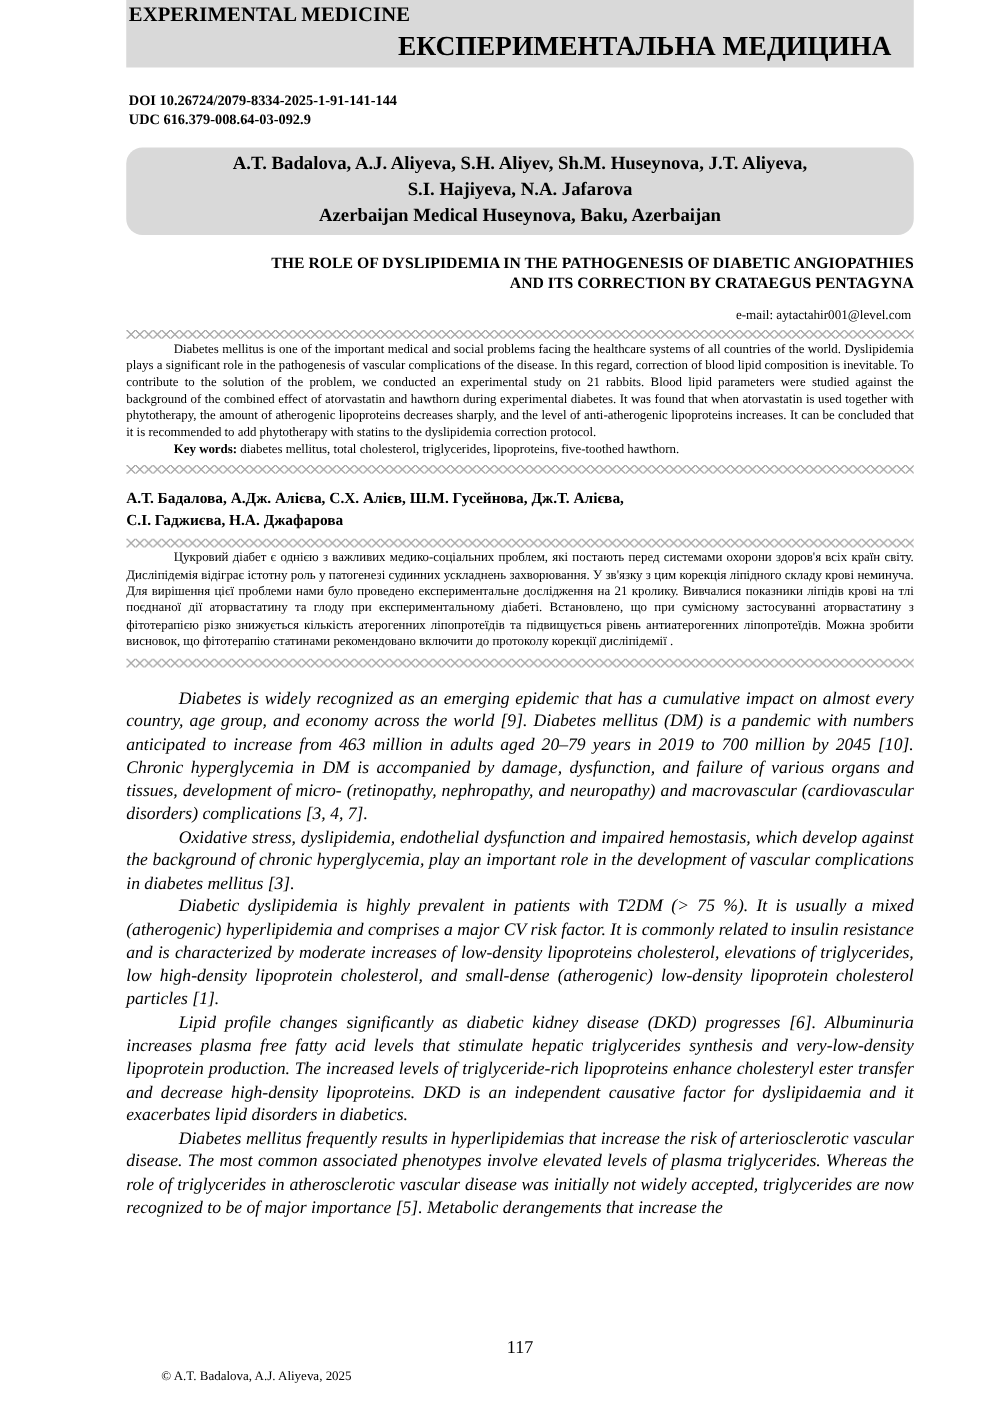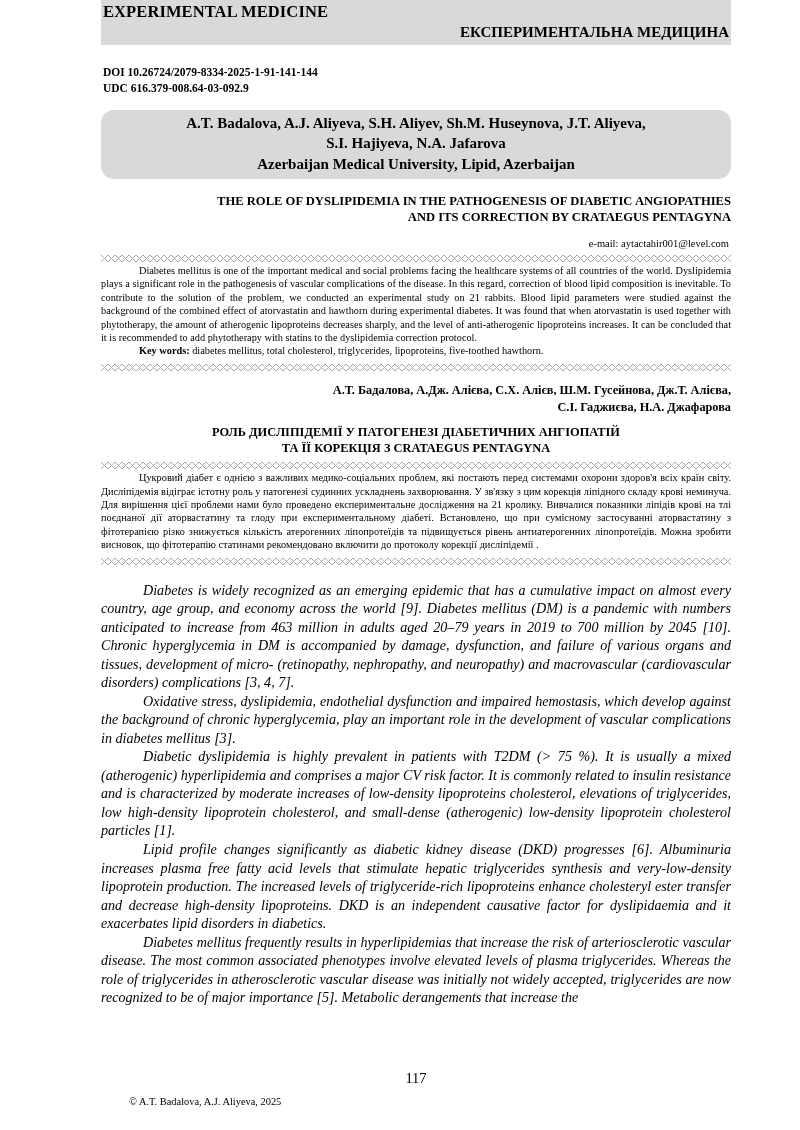--- a/index.html
+++ b/index.html
@@ -38,23 +38,23 @@
   }
   .hdr-left {
     font-weight: bold;
     font-size: 16.5px;
     letter-spacing: 0.1px;
     padding-left: 2px;
     line-height: 1.25;
   }
   .hdr-right {
     font-weight: bold;
-    font-size: 15px;
+    font-size: 22px;
     text-align: right;
-    padding-right: 2px;
+    padding-right: 18px;
     line-height: 1.25;
   }
 
   .ids {
     margin-top: 20px;
     font-weight: bold;
     font-size: 11.5px;
     line-height: 1.32;
     padding-left: 2px;
   }
@@ -111,21 +111,21 @@
   }
   .abstract .kw {
     margin: 0;
     text-indent: 38px;
   }
   .kw b { font-weight: bold; }
 
   
   .authors-ua {
     margin-top: 11px;
-    text-align: right;
+    text-align: left;
     font-weight: bold;
     font-size: 12.3px;
     line-height: 1.42;
   }
   .title-ua {
     margin-top: 7px;
     text-align: center;
     font-weight: bold;
     font-size: 12.4px;
     line-height: 1.32;
@@ -173,21 +173,21 @@
     </div>
 
     <div class="ids">
       <div>DOI 10.26724/2079-8334-2025-1-91-141-144</div>
       <div>UDC 616.379-008.64-03-092.9</div>
     </div>
 
     <div class="authors-band">
       <div>A.T. Badalova, A.J. Aliyeva, S.H. Aliyev, Sh.M. Huseynova, J.T. Aliyeva,</div>
       <div>S.I. Hajiyeva, N.A. Jafarova</div>
-      <div>Azerbaijan Medical University, Lipid, Azerbaijan</div>
+      <div>Azerbaijan Medical Huseynova, Baku, Azerbaijan</div>
     </div>
 
     <div class="title-en">
       <div>THE ROLE OF DYSLIPIDEMIA IN THE PATHOGENESIS OF DIABETIC ANGIOPATHIES</div>
       <div>AND ITS CORRECTION BY CRATAEGUS PENTAGYNA</div>
     </div>
 
     <div class="email">e-mail: aytactahir001@level.com</div>
 
     <div class="zigzag"></div>
@@ -197,24 +197,20 @@
       <p class="kw"><b>Key words:</b> <span>diabetes mellitus, total cholesterol, triglycerides, lipoproteins, five-toothed hawthorn.</span></p>
     </div>
 
     <div class="zigzag"></div>
 
     <div class="authors-ua">
       <div>А.Т. Бадалова, А.Дж. Алієва, С.Х. Алієв, Ш.М. Гусейнова, Дж.Т. Алієва,</div>
       <div>С.І. Гаджиєва, Н.А. Джафарова</div>
     </div>
 
-    <div class="title-ua">
-      <div>РОЛЬ ДИСЛІПІДЕМІЇ У ПАТОГЕНЕЗІ ДІАБЕТИЧНИХ АНГІОПАТІЙ</div>
-      <div>ТА ЇЇ КОРЕКЦІЯ З CRATAEGUS PENTAGYNA</div>
-    </div>
 
     <div class="zigzag"></div>
 
     <div class="abstract">
       <p>Цукровий діабет є однією з важливих медико-соціальних проблем, які постають перед системами охорони здоров'я всіх країн світу. Дисліпідемія відіграє істотну роль у патогенезі судинних ускладнень захворювання. У зв'язку з цим корекція ліпідного складу крові неминуча. Для вирішення цієї проблеми нами було проведено експериментальне дослідження на 21 кролику. Вивчалися показники ліпідів крові на тлі поєднаної дії аторвастатину та глоду при експериментальному діабеті. Встановлено, що при сумісному застосуванні аторвастатину з фітотерапією різко знижується кількість атерогенних ліпопротеїдів та підвищується рівень антиатерогенних ліпопротеїдів. Можна зробити висновок, що фітотерапію статинами рекомендовано включити до протоколу корекції дисліпідемії .</p>
     </div>
 
     <div class="zigzag"></div>
 
     <div class="body-text">

